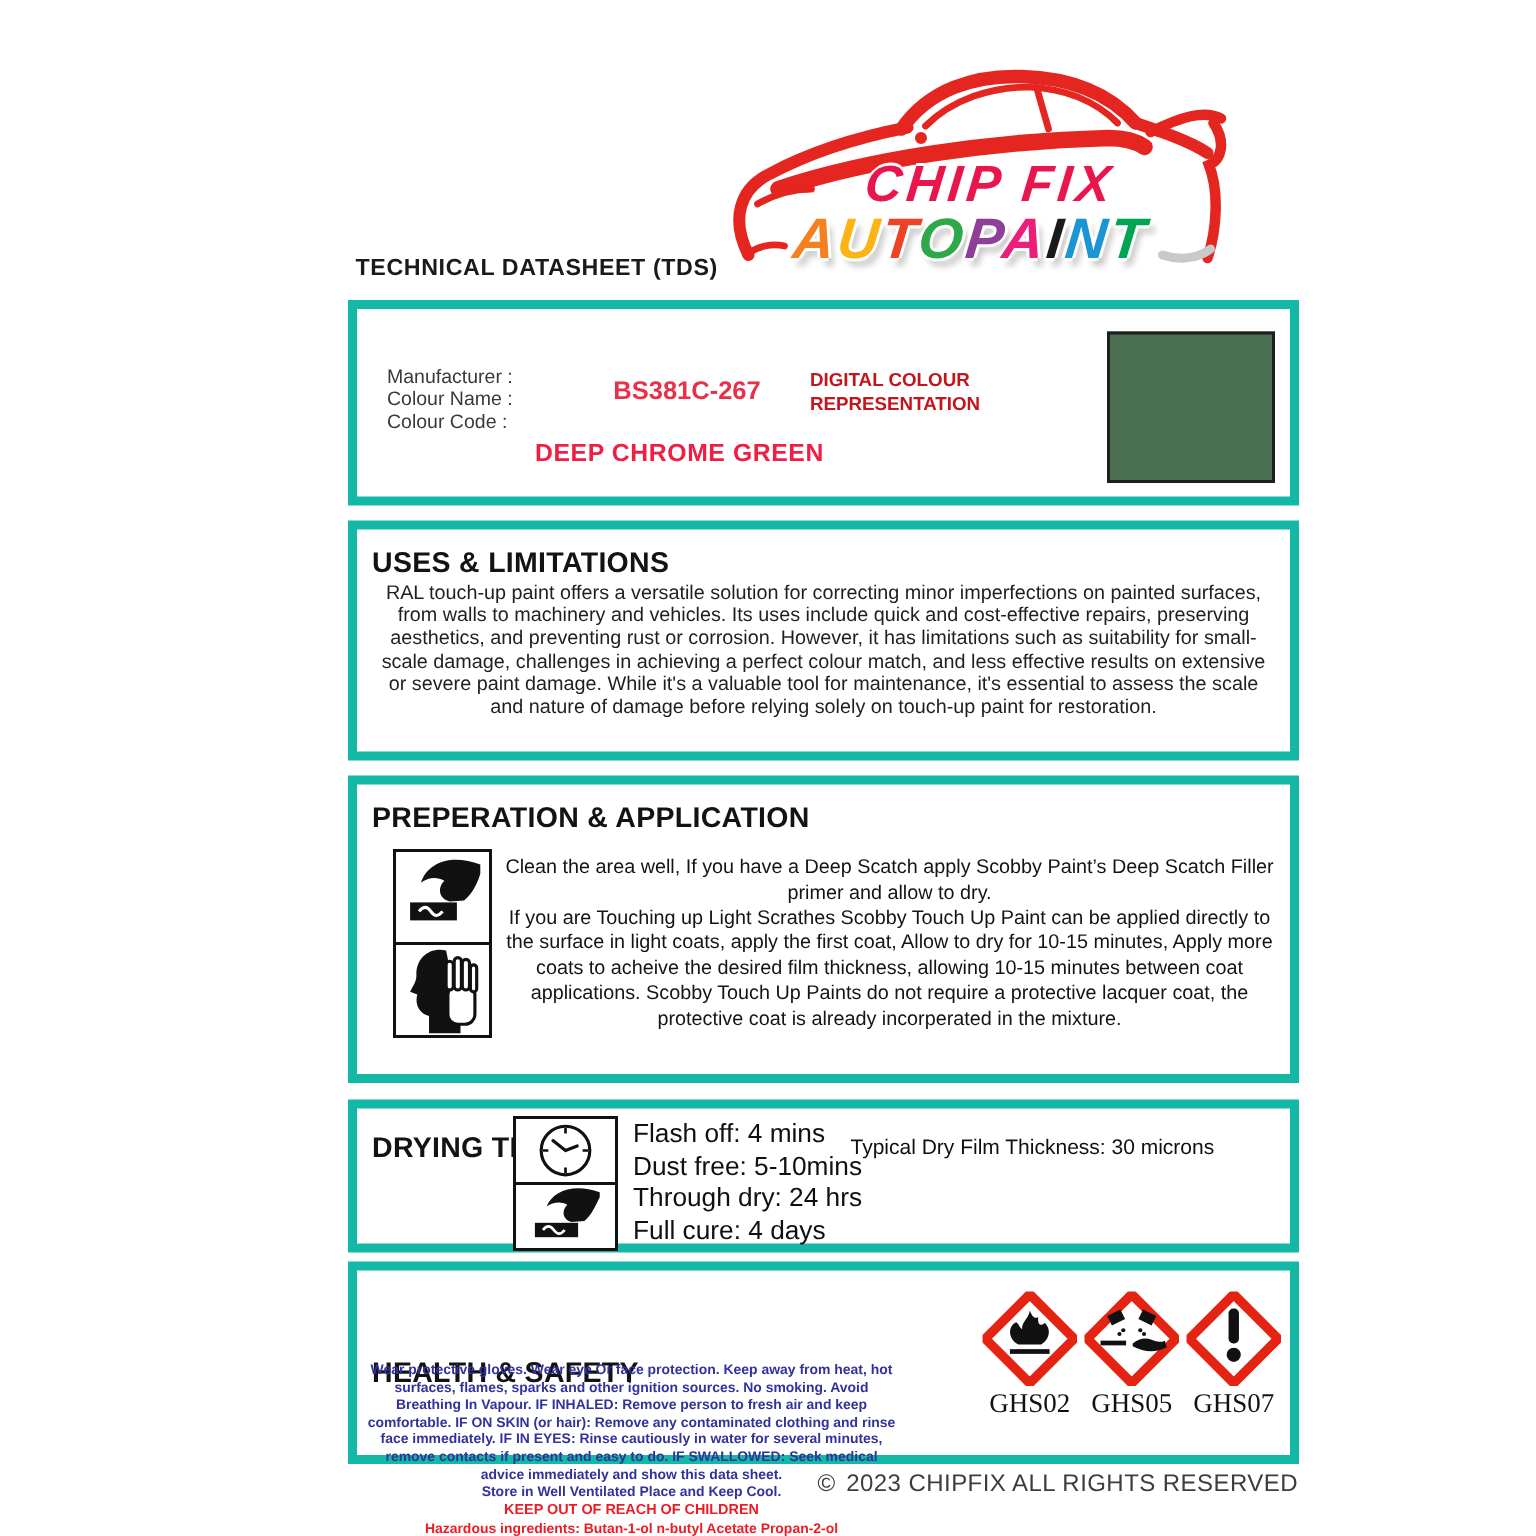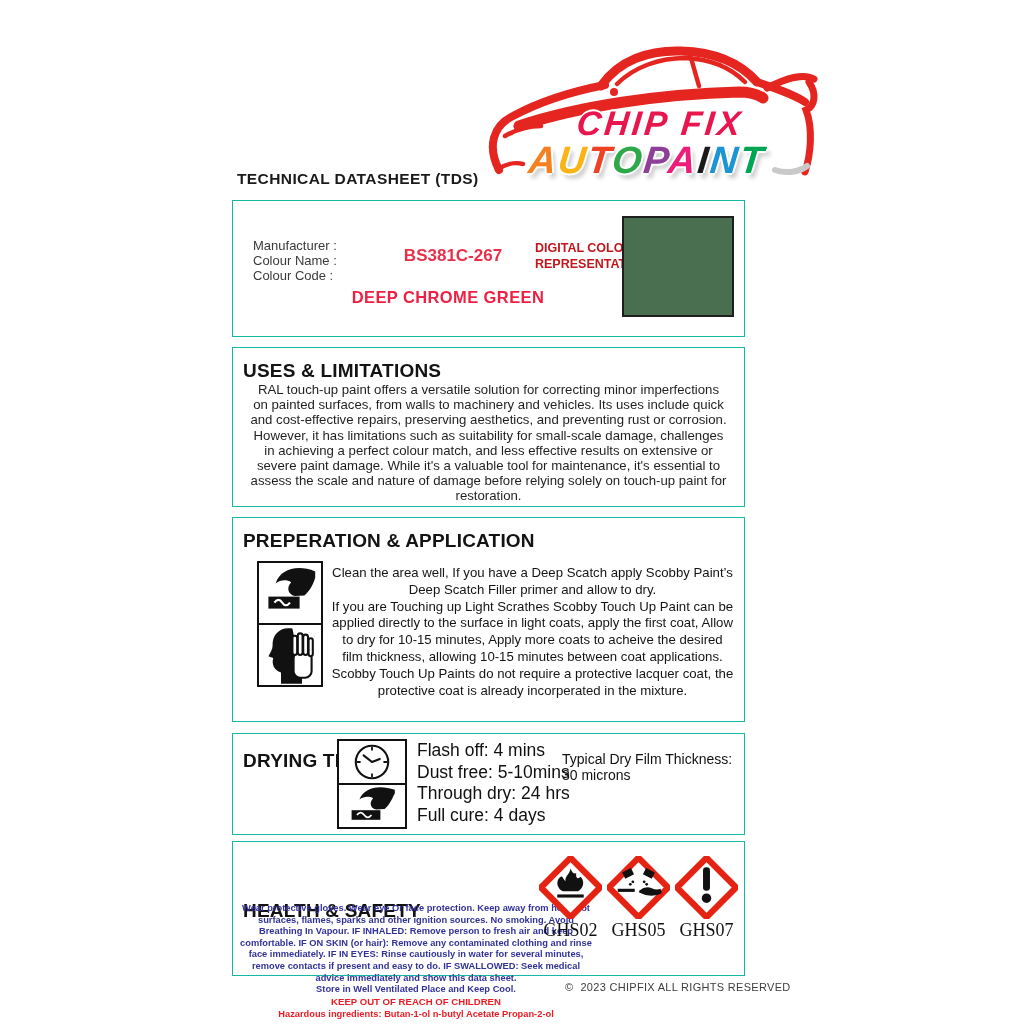--- a/index.html
+++ b/index.html
@@ -14,21 +14,21 @@
           text-shadow:-2px 0 0 #fff,2px 0 0 #fff,0 -2px 0 #fff,0 2px 0 #fff;}
   .brand2{position:absolute;left:497px;top:139px;width:300px;text-align:center;
           font-size:38px;font-weight:900;font-style:italic;letter-spacing:2px;
           transform:skewX(-6deg);white-space:nowrap;
           text-shadow:-2px 0 0 #fff,2px 0 0 #fff,0 -2px 0 #fff,0 2px 0 #fff,4px 5px 4px rgba(0,0,0,0.22);}
 
   .tds-heading{position:absolute;left:237px;top:170px;font-size:15.5px;font-weight:bold;
                color:#1a1a1a;letter-spacing:0.4px;}
 
   
-  .box{position:absolute;left:232px;width:513px;border:1px solid #14b8a6;background:#fff;box-sizing:border-box;}
+  .box{position:absolute;left:232px;width:634px;border:6px solid #14b8a6;background:#fff;box-sizing:border-box;}
   .box1{top:200px;height:137px;}
   .box2{top:347px;height:160px;}
   .box3{top:517px;height:205px;}
   .box4{top:733px;height:102px;}
   .box5{top:841px;height:135px;}
   .box *{box-sizing:border-box;}
   .abs{position:absolute;}
 
   .sec-title{font-size:19px;font-weight:bold;color:#131313;letter-spacing:0.2px;}
 
@@ -61,21 +61,21 @@
   .safety-text{left:6px;top:29px;width:354px;text-align:center;margin-top:32px;}
   .safety-body{font-size:9.3px;line-height:11.6px;font-weight:bold;color:#32329b;}
   .safety-store{font-size:9.3px;line-height:11.6px;font-weight:bold;color:#32329b;}
   .safety-children{font-size:9.6px;line-height:12px;font-weight:bold;color:#ed1c24;}
   .safety-ingredients{font-size:9.3px;line-height:12px;font-weight:bold;color:#ed1c24;}
   .ghs-row{right:6px;top:14px;display:flex;gap:5px;}
   .ghs{width:63px;text-align:center;}
   .ghs svg{width:63px;height:63px;display:block;}
   .ghs-label{font-family:"Liberation Serif", serif;font-size:18px;color:#111;margin-top:1px;}
 
-  .copyright{position:absolute;left:545px;top:981px;font-size:11px;color:#3d3d3d;letter-spacing:0.3px;margin-left:20px;}
+  .copyright{position:absolute;left:545px;top:981px;font-size:16px;color:#3d3d3d;letter-spacing:0.3px;}
   .copyright .sym{margin-right:7px;}
 </style>
 </head>
 <body>
 
 <div class="page">
 
   <svg class="car-svg" viewBox="0 0 336 150" fill="none" stroke="#e42520" stroke-linecap="round">
     <path d="M16,128 C4,104 10,84 30,74 C56,60 86,50 122,43" stroke-width="8"></path>
     <path d="M118,44 C136,18 166,8 198,9 C234,10 258,22 274,40" stroke-width="9"></path>

